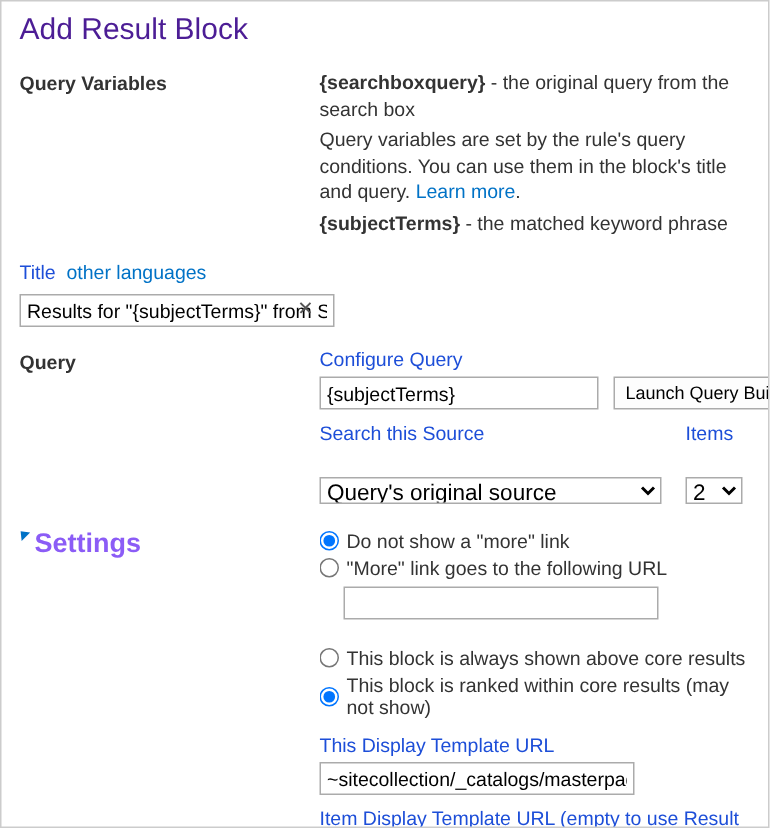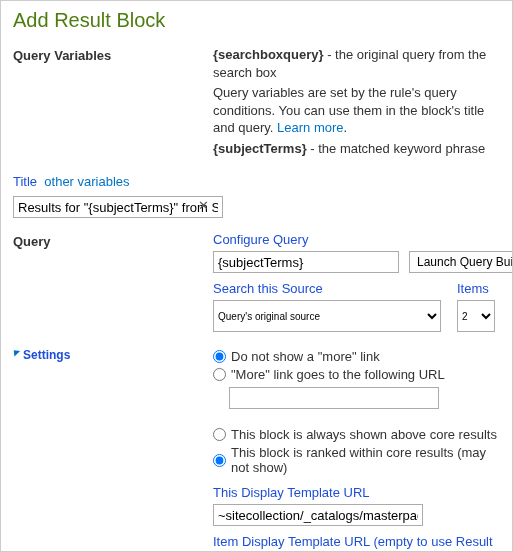--- a/index.html
+++ b/index.html
@@ -9,21 +9,21 @@
       color: #333;
       background: #fff;
       width: 513px;
       height: 552px;
       overflow: hidden;
       border: 1px solid #ccc;
     }
     .page-title {
       font-size: 20px;
       font-weight: 300;
-      color: #4d7c0f;
+      color: #4c1d95;
       padding: 8px 12px 14px;
     }
     .content { padding: 0 12px 12px; }
     .section {
       display: flex;
       margin-bottom: 14px;
     }
     .section-label {
       width: 200px;
       flex-shrink: 0;
@@ -65,23 +65,24 @@
       padding: 2px 4px;
       border: 1px solid #ababab;
       font-family: inherit;
       font-size: 13px;
       height: 22px;
       width: 210px;
     }
     select {
       border: 1px solid #ababab;
       font-family: inherit;
-      font-size: 10px;
-      height: 32px;
+      font-size: 15px;
+      height: 18px;
       background: #fff;
+      margin-top: 18px;
     }
     .select-wide { width: 228px; }
     .select-narrow { width: 38px; }
     .row { display: flex; gap: 10px; align-items: flex-start; }
     .col-items { margin-left: 6px; }
     .btn {
       border: 1px solid #ababab;
       background: #fdfdfd;
       padding: 3px 7px;
       font-family: inherit;
@@ -91,22 +92,22 @@
       white-space: nowrap;
     }
     .radio-row { display: flex; align-items: center; gap: 5px; margin: 3px 0; }
     .radio-row input[type="radio"] { margin: 0; }
     .radio-row label { font-size: 13px; }
     .indent-input { margin-left: 16px; margin-top: 2px; width: 210px; }
     .settings-toggle {
       display: flex;
       gap: 5px;
       cursor: pointer;
-      color: #1d4ed8;
-      font-size: 12px;
+      color: #8b5cf6;
+      font-size: 18px;
     }
     .triangle {
       width: 0; height: 0;
       border-top: 4px solid transparent;
       border-bottom: 4px solid transparent;
       border-right: 5px solid #0072c6;
       transform: rotate(-45deg);
     }
     .triangle.expanded { transform: rotate(45deg); border-right-color: #0072c6; }
     .mb4 { margin-bottom: 4px; }
@@ -132,21 +133,21 @@
       <div class="desc">
         <span class="bold">{subjectTerms}</span><span> - the matched keyword phrase</span>
       </div>
     </div>
   </div>
 
   <div class="section">
     <div class="section-body">
       <div class="mb4">
         <span class="field-label">Title</span>
-        &nbsp;<span class="link">other variables</span>
+        &nbsp;<span class="link">other languages</span>
       </div>
       <div class="input-clear">
         <input type="text" value="Results for &quot;{subjectTerms}&quot; from SharePoint" style="">
         <span class="clear-x">✕</span>
       </div>
     </div>
   </div>
 
   <div class="section">
     <div class="section-label">Query</div>

